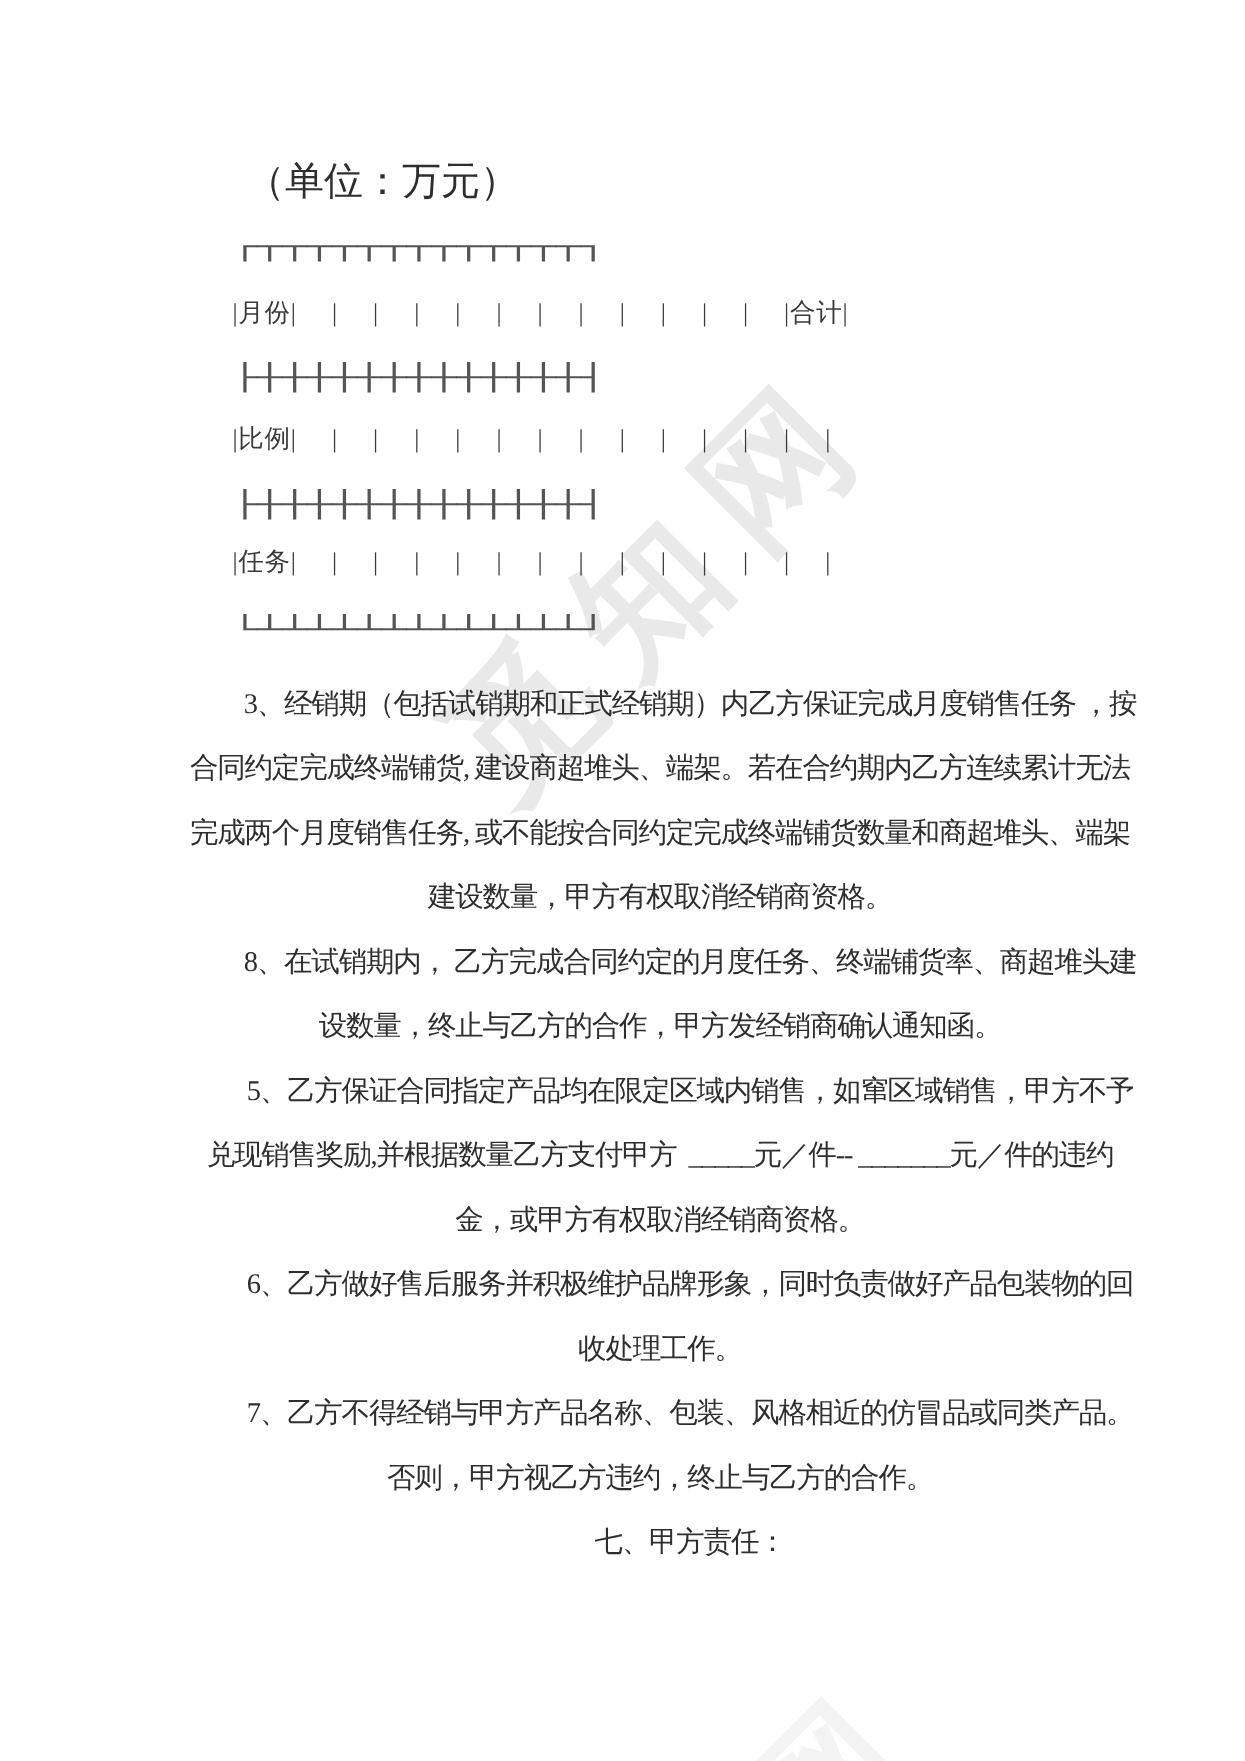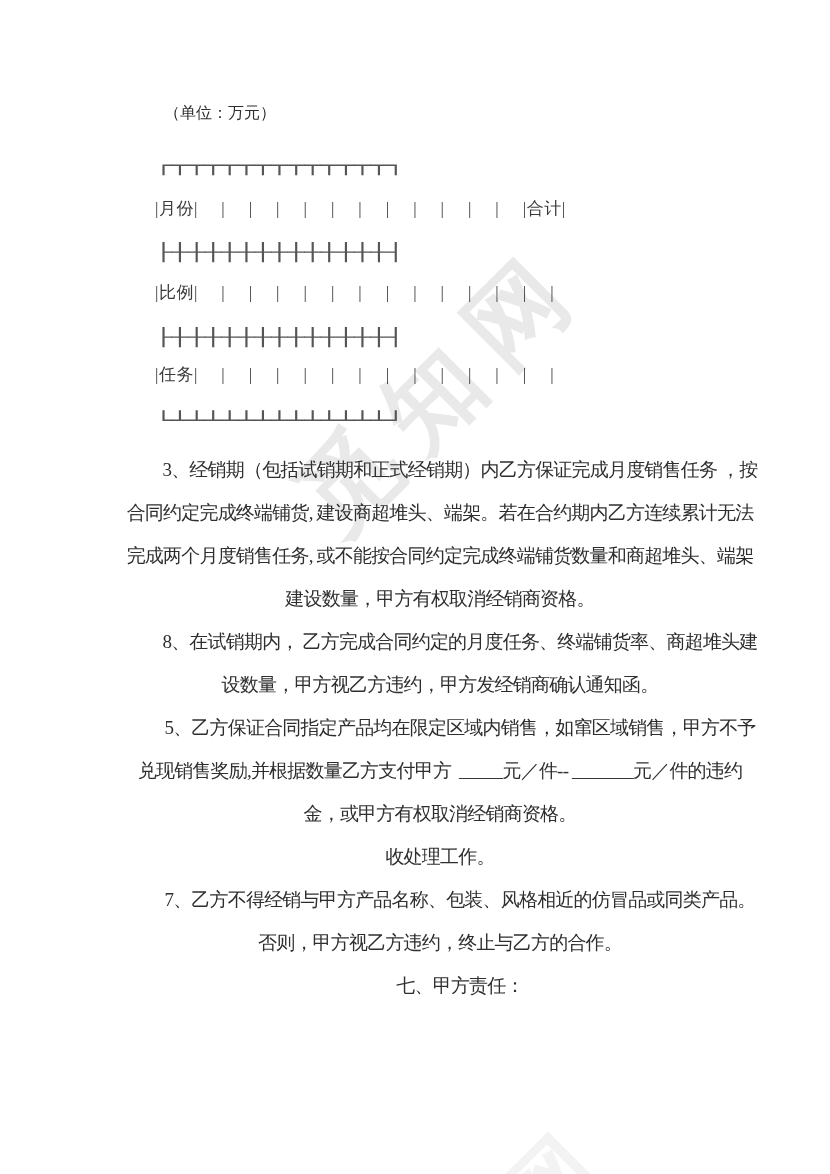--- a/index.html
+++ b/index.html
@@ -32,21 +32,21 @@
   .wm2{
     left:285px;top:1195px;
     width:380px;height:140px;
     font-size:96px;letter-spacing:22px;
     color:#f3f3f3;
     text-align:center;line-height:140px;
   }
   
   .unit{
     position:absolute;left:164px;top:103px;
-    font-size:16px;z-index:1;text-align:right;
+    font-size:26px;z-index:1;text-align:right;
   }
   
   .t{position:absolute;left:155px;white-space:pre;z-index:1;}
   .tline{
     font-family:"DejaVu Sans Mono",monospace;
     font-size:17px;line-height:17px;
     color:#555555;
     transform:scaleX(1.62);
     transform-origin:left center;
   }
@@ -89,26 +89,27 @@
   <div class="t trow" style="top:362px">|任务|  |  |  |  |  |  |  |  |  |  |  |  |  |</div>
   <div class="t tline" style="top:412px">└┴┴┴┴┴┴┴┴┴┴┴┴┴┘</div>
 
   <div class="bodytext">
     <div class="ln first">3、经销期（包括试销期和正式经销期）内乙方保证完成月度销售任务 ，按</div>
     <div class="ln">合同约定完成终端铺货, 建设商超堆头、端架。若在合约期内乙方连续累计无法</div>
     <div class="ln">完成两个月度销售任务, 或不能按合同约定完成终端铺货数量和商超堆头、端架</div>
     <div class="ln">建设数量，甲方有权取消经销商资格。</div>
 
     <div class="ln first">8、在试销期内， 乙方完成合同约定的月度任务、终端铺货率、商超堆头建</div>
-    <div class="ln">设数量，甲方视乙方违约，甲方发经销商确认通知函。</div>
+    <div class="ln">设数量，终止与乙方的合作，甲方发经销商确认通知函。</div>
 
     <div class="ln first">5、乙方保证合同指定产品均在限定区域内销售，如窜区域销售，甲方不予</div>
     <div class="ln">兑现销售奖励,并根据数量乙方支付甲方  _____元／件-- _______元／件的违约</div>
     <div class="ln">金，或甲方有权取消经销商资格。</div>
 
+    <div class="ln first">6、乙方做好售后服务并积极维护品牌形象，同时负责做好产品包装物的回</div>
     <div class="ln">收处理工作。</div>
 
     <div class="ln first">7、乙方不得经销与甲方产品名称、包装、风格相近的仿冒品或同类产品。</div>
     <div class="ln">否则，甲方视乙方违约，终止与乙方的合作。</div>
 
     <div class="ln first">七、甲方责任：</div>
   </div>
 
 </div>
 

